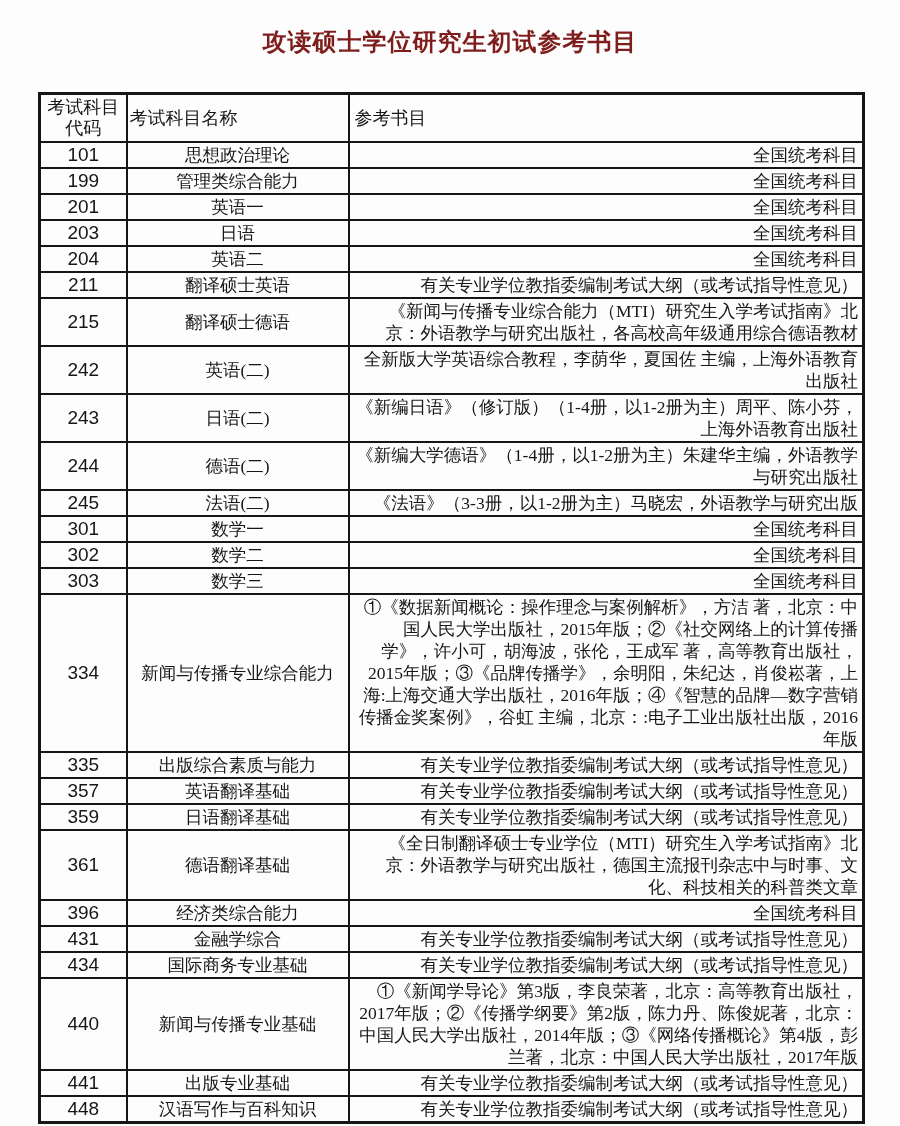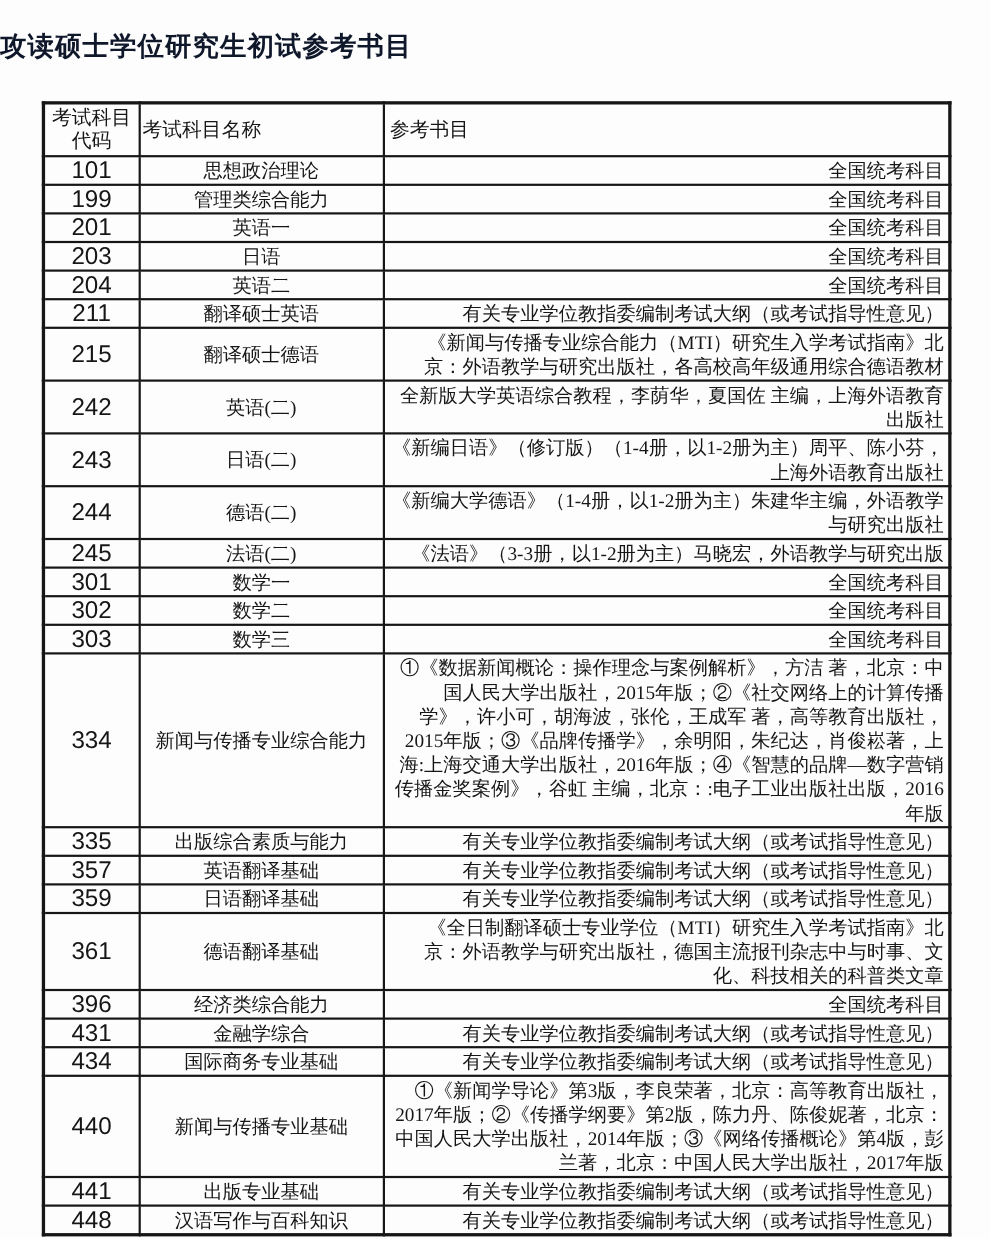--- a/index.html
+++ b/index.html
@@ -11,26 +11,27 @@
     background: #fdfdfd;
     color: #161616;
     font-family: "Liberation Serif", "DejaVu Serif", serif;
   }
   .page {
     width: 900px;
     height: 1126px;
     overflow: hidden;
   }
   .title {
+    text-align: center;
     font-family: "Liberation Sans", "DejaVu Sans", sans-serif;
     font-weight: 700;
     font-size: 24px;
     letter-spacing: 1px;
     margin: 26px 0 0 0;
-    color: #0f172a;
+    color: #7f1d1d;
   }
   table.ref-table {
     border-collapse: collapse;
     table-layout: fixed;
     width: 824px;
     margin: 34px auto 0 38px;
     border: 3px solid #161616;
   }
   th, td {
     border: 2px solid #161616;
@@ -54,21 +55,21 @@
     padding: 2px 1px;
   }
   th.col-name { text-align: left; }
   th.col-books {
     text-align: left;
     padding-left: 5px;
   }
   td.col-code {
     text-align: center;
     font-family: "Liberation Sans", "DejaVu Sans", sans-serif;
-    font-size: 22px;
+    font-size: 19px;
   }
   td.col-name { text-align: center; }
   td.col-books {
     text-align: right;
     padding: 1px 4px;
   }
 </style>
 </head>
 <body>
 

